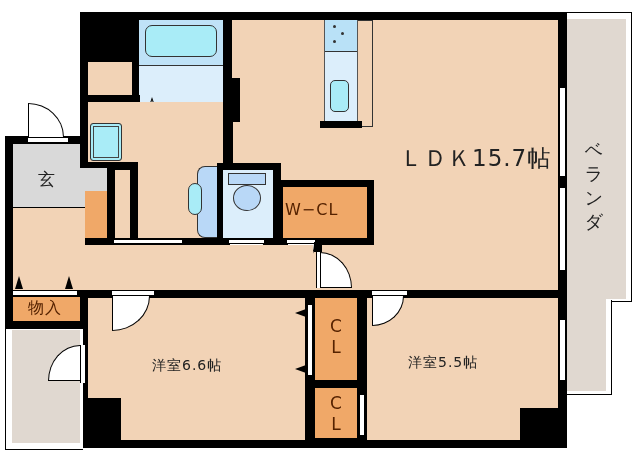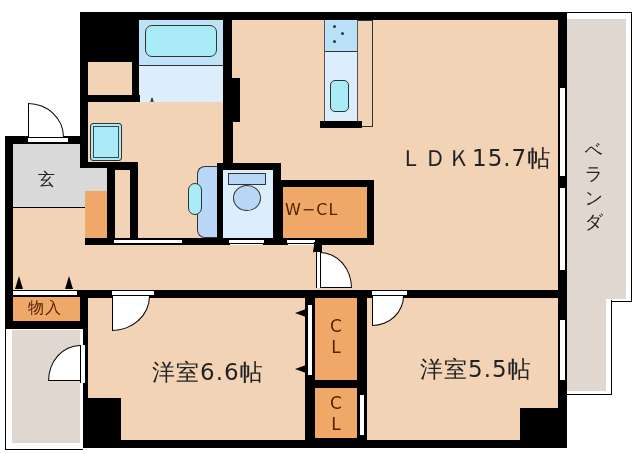--- a/index.html
+++ b/index.html
@@ -5,21 +5,21 @@
   html,body{margin:0;padding:0;background:#ffffff;}
   body{width:637px;height:454px;position:relative;overflow:hidden;font-family:"DejaVu Sans","Liberation Sans",sans-serif;}
   .abs{position:absolute;box-sizing:border-box;}
   .wall{background:#000;}
   .floor{background:#f2d3b6;}
   .orange{background:#f0a868;}
   .gray{background:#d9d9d9;}
   .balcony{background:#e0d8d0;}
   .wet{background:#dceefb;}
   .fixture{background:#a9ecf7;border:1.5px solid #333;}
-  .label{color:#222;font-size:23px;letter-spacing:1px;white-space:nowrap;}
+  .label{color:#222;font-size:14px;letter-spacing:1px;white-space:nowrap;}
   .win{background:#fff;border-left:1px solid #000;border-right:1px solid #000;}
   .winh{background:#fff;border-top:1px solid #000;border-bottom:1px solid #000;}
 </style>
 </head>
 <body>
 
 <div class="abs" style="left:565px;top:12px;width:67px;height:290px;border:1px solid #000;border-left:none;background:#fff;"></div>
 <div class="abs" style="left:565px;top:300px;width:47px;height:95px;border:1px solid #000;border-left:none;border-top:none;background:#fff;"></div>
 <div class="abs balcony" style="left:565px;top:19px;width:61px;height:280px;"></div>
 <div class="abs balcony" style="left:565px;top:298px;width:41px;height:93px;"></div>
@@ -141,19 +141,19 @@
   <div>L</div>
 </div>
 <div class="abs win" style="left:307px;top:305px;width:6px;height:70px;"></div>
 <div class="abs win" style="left:359px;top:395px;width:6px;height:40px;"></div>
 <div class="abs" style="left:295px;top:309px;width:0;height:0;border-top:4px solid transparent;border-bottom:4px solid transparent;border-right:11px solid #000;"></div>
 <div class="abs" style="left:295px;top:365px;width:0;height:0;border-top:4px solid transparent;border-bottom:4px solid transparent;border-right:11px solid #000;"></div>
 <div class="abs" style="left:366px;top:398px;width:0;height:0;border-top:5px solid transparent;border-bottom:5px solid transparent;border-left:14px solid #000;"></div>
 
 <div class="abs floor" style="left:367px;top:298px;width:191px;height:142px;"></div>
 <div class="abs wall" style="left:520px;top:408px;width:38px;height:32px;"></div>
-<div class="abs label" style="left:420px;top:354px;">洋室5.5帖</div>
+<div class="abs label" style="left:408px;top:354px;">洋室5.5帖</div>
 <div class="abs winh" style="left:372px;top:290px;width:35px;height:6px;"></div>
 <div class="abs" style="left:372px;top:296px;width:32px;height:30px;background:#fff;border:1px solid #000;border-top:none;border-radius:0 0 100% 0;"></div>
 
 <div class="abs win" style="left:559px;top:88px;width:7px;height:88px;"></div>
 <div class="abs win" style="left:559px;top:188px;width:7px;height:82px;"></div>
 <div class="abs win" style="left:559px;top:320px;width:7px;height:60px;"></div>
 
 </body></html>

